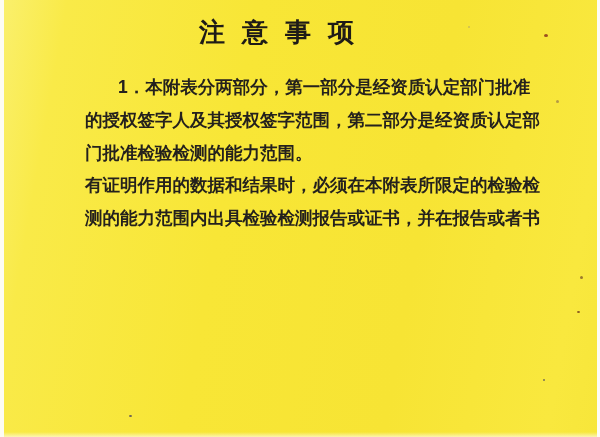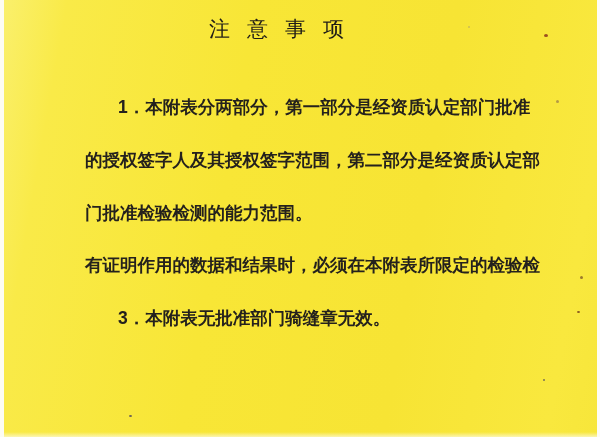--- a/index.html
+++ b/index.html
@@ -17,34 +17,34 @@
   .edge-left  { left: 0;  width: 4px; background: #fdfcf3; }
   .edge-right { right: 0; width: 3px; background: #fdfcf5; }
   .bottom-light {
     position: absolute; left: 4px; right: 3px; bottom: 0; height: 5px;
     background: linear-gradient(180deg, rgba(253,252,240,0), rgba(253,252,240,0.65));
   }
   .doc-title {
     position: absolute;
     top: 15px; left: 0; width: 570px;
     text-align: center;
-    font-size: 21px;
-    font-weight: 400;
+    font-size: 26px;
+    font-weight: 700;
     letter-spacing: 17px;
     color: #1e1b17;
   }
   .doc-body {
     position: absolute;
     top: 71px; left: 85px; width: 470px;
     font-size: 17.5px;
     line-height: 32.8px;
     font-weight: 600;
     color: #24211d;
   }
-  .line { white-space: nowrap; margin-top: 20px; }
+  .line { white-space: nowrap; }
   .line.indent { padding-left: 33px; }
   .speck { position: absolute; border-radius: 50%; }
 </style>
 </head>
 <body>
 
 <div class="page">
 
   <div class="edge edge-left"></div>
   <div class="edge edge-right"></div>
@@ -55,25 +55,23 @@
   <div class="doc-body">
 
     <div>
       <div class="line indent">1．本附表分两部分，第一部分是经资质认定部门批准</div>
       <div class="line">的授权签字人及其授权签字范围，第二部分是经资质认定部</div>
       <div class="line">门批准检验检测的能力范围。</div>
     </div>
 
     <div>
       <div class="line">有证明作用的数据和结果时，必须在本附表所限定的检验检</div>
+      <div class="line">测的能力范围内出具检验检测报告或证书，并在报告或者书</div>
     </div>
 
-    <div>
-      <div class="line indent">3．本附表无批准部门骑缝章无效。</div>
-    </div>
 
 
   </div>
 
   <span class="speck" style="left:544px; top:34px;  width:4px; height:3px; background:#9c4f1f;"></span>
   <span class="speck" style="left:129px; top:415px; width:3px; height:2px; background:#6b6157;"></span>
   <span class="speck" style="left:556px; top:100px; width:3px; height:3px; background:#b59a45;"></span>
   <span class="speck" style="left:580px; top:276px; width:3px; height:3px; background:#9c7a2c;"></span>
   <span class="speck" style="left:577px; top:311px; width:3px; height:2px; background:#8a5a20;"></span>
   <span class="speck" style="left:543px; top:379px; width:2px; height:2px; background:#7a7255;"></span>

